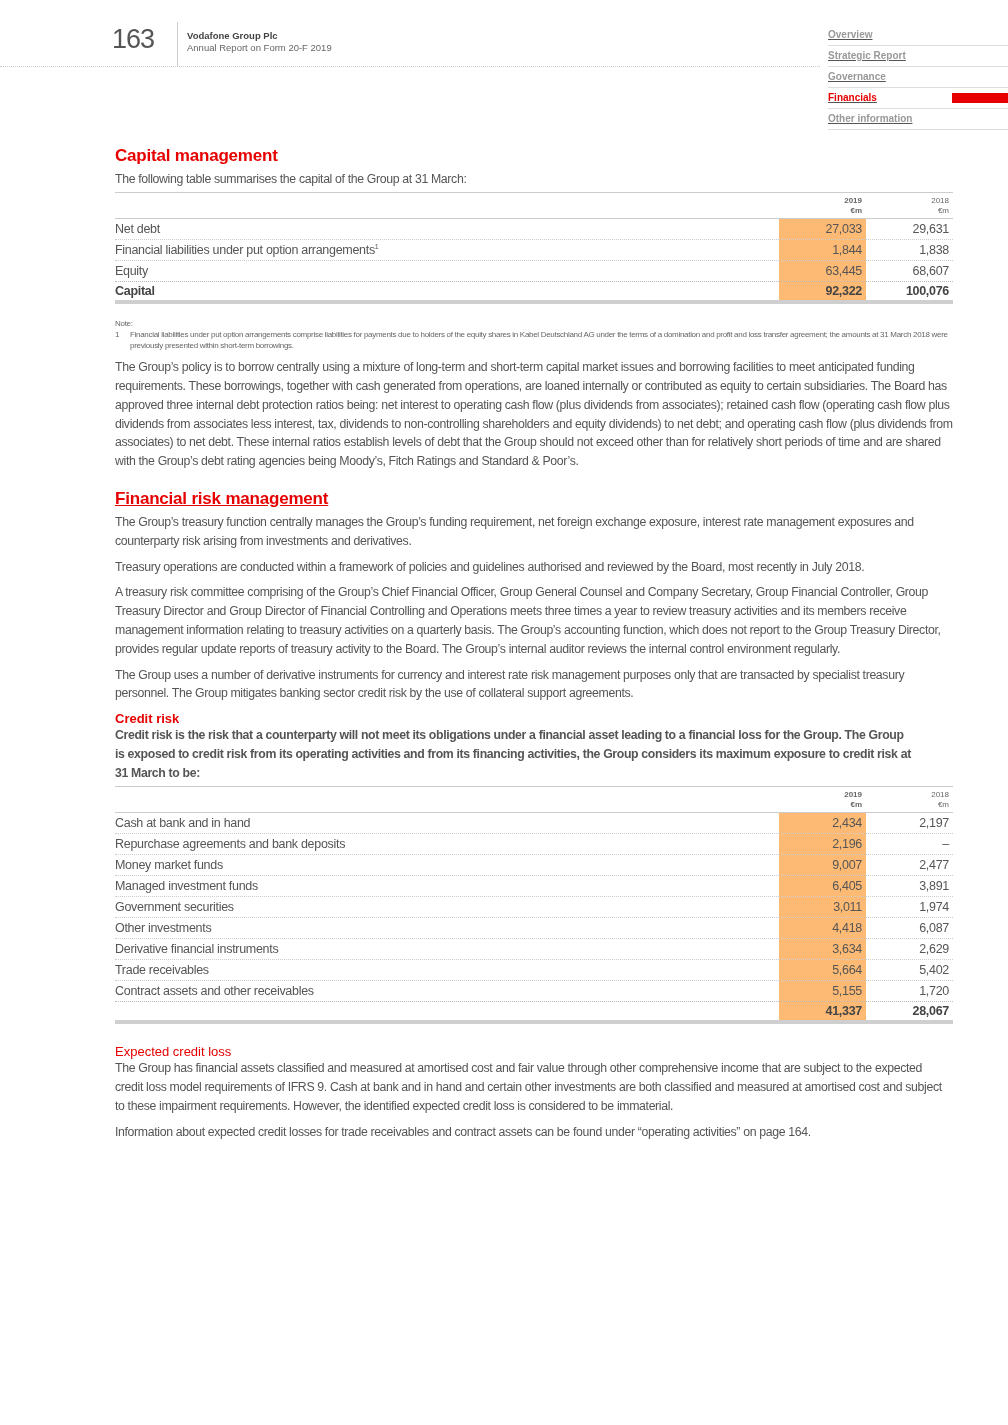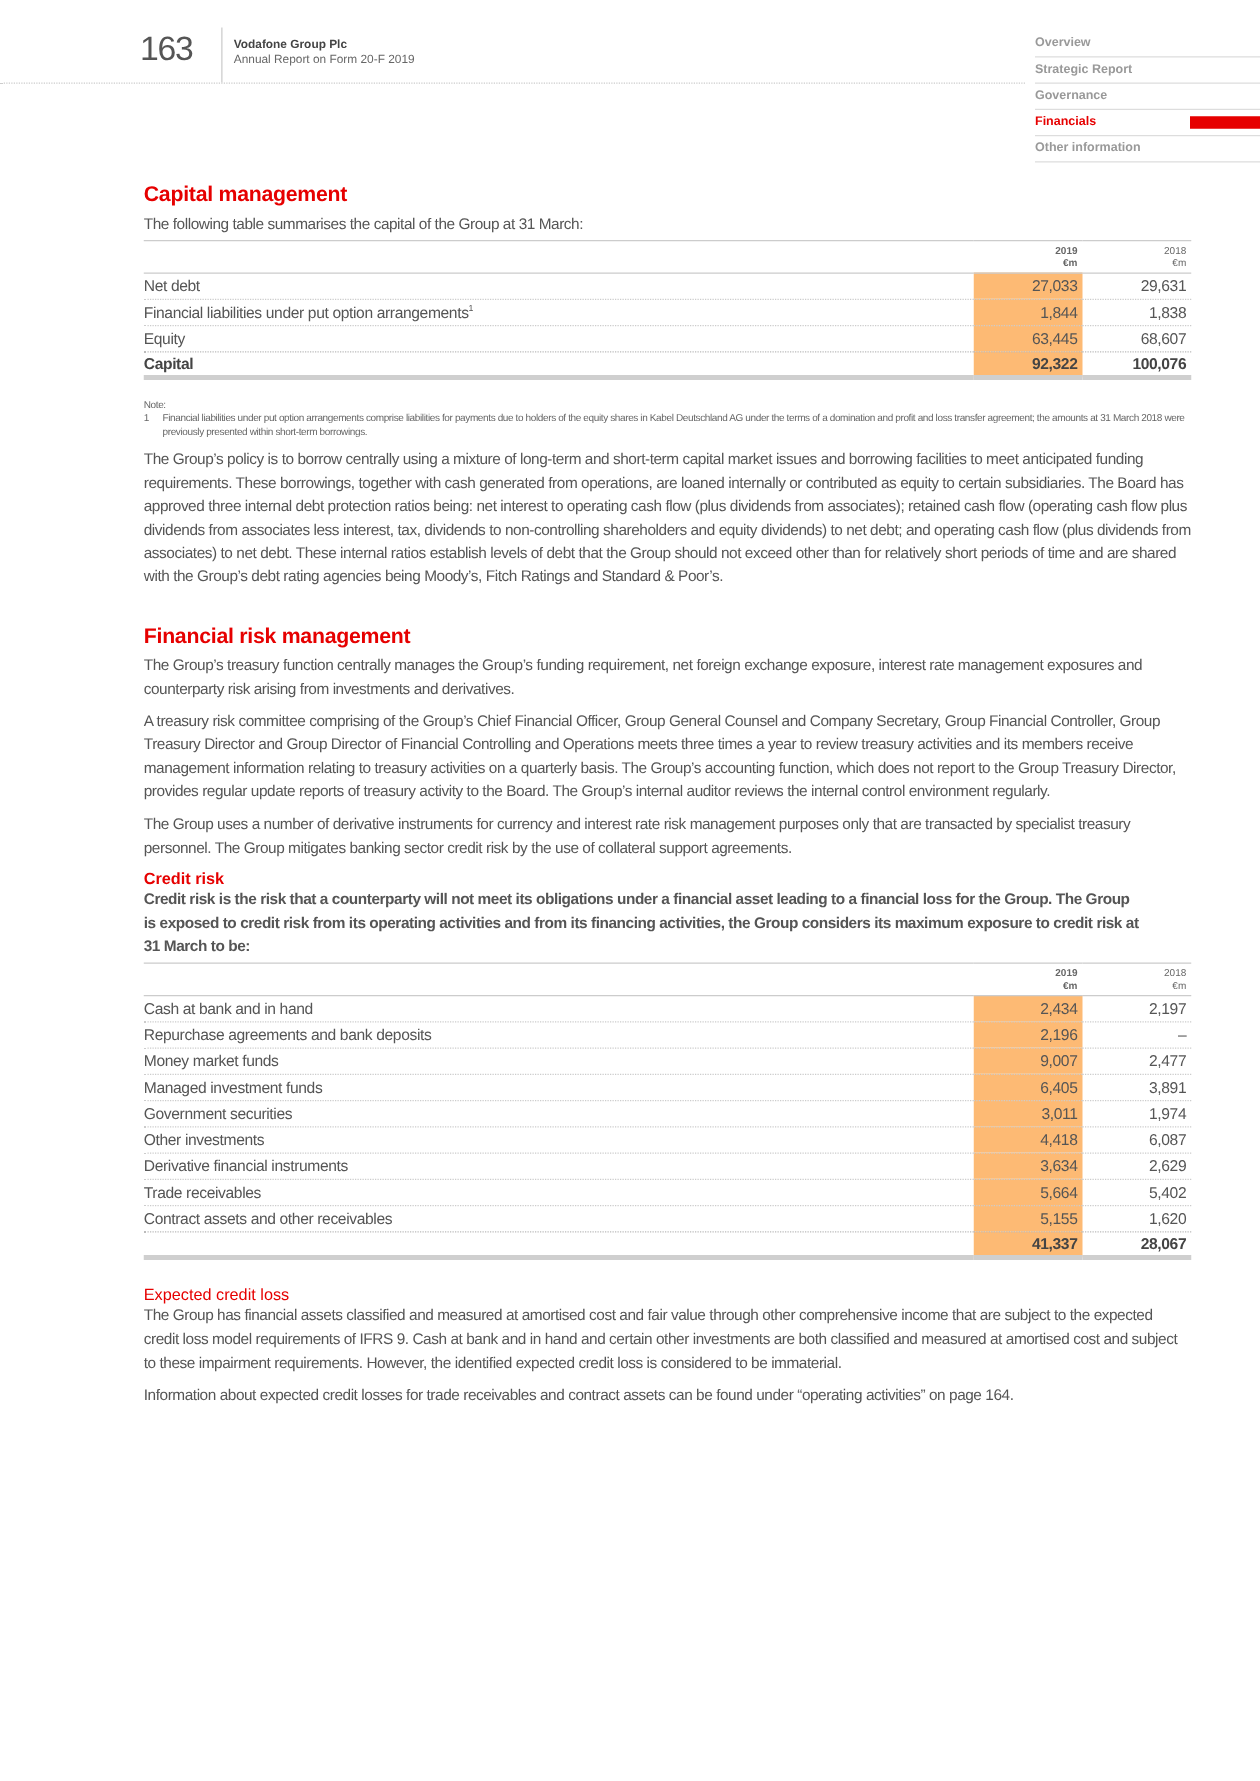--- a/index.html
+++ b/index.html
@@ -5,21 +5,21 @@
   * { box-sizing: border-box; margin: 0; padding: 0; }
   html, body { width: 1008px; height: 1425px; background: #fff; }
   body { font-family: "Liberation Sans", sans-serif; color: #555; position: relative; overflow: hidden; }
 
   .page-num { position: absolute; left: 112px; top: 24px; font-size: 27px; color: #555; letter-spacing: -1px; }
   .vsep { position: absolute; left: 177px; top: 22px; width: 1px; height: 44px; background: #ccc; }
   .company { position: absolute; left: 187px; top: 30px; font-size: 9.5px; font-weight: bold; color: #444; }
   .report { position: absolute; left: 187px; top: 42px; font-size: 9.5px; color: #666; }
   .hline { position: absolute; left: 0; top: 66px; width: 820px; height: 1px; border-top: 1px dotted #ccc; }
 
-  .nav { position: absolute; left: 828px; top: 25px; width: 180px; }
+  .nav { position: absolute; left: 828px; top: 25px; width: 180px; text-decoration: underline; }
   .nav-item { display: block; height: 21px; line-height: 20px; font-size: 10px; font-weight: bold; color: #999; border-bottom: 1px solid #ddd; position: relative; }
   .nav-item.active { color: #e60000; }
   .nav-item .bar { position: absolute; right: 0; top: 5px; width: 56px; height: 10px; background: #e60000; }
 
   .content { position: absolute; left: 115px; top: 146px; width: 838px; }
   h2 { font-size: 17px; font-weight: bold; color: #e60000; margin-bottom: 4px; letter-spacing: -0.2px; }
   h3 { font-size: 13px; font-weight: bold; color: #e60000; }
   h4 { font-size: 13px; font-weight: normal; color: #e60000; }
   p { font-size: 12.3px; line-height: 18.8px; color: #555; letter-spacing: -0.35px; }
   p + p { margin-top: 7px; }
@@ -97,22 +97,23 @@
   <div class="note">
     <div>Note:</div>
     <div class="note-item">
       <span class="note-num">1</span>
       <span class="note-text">Financial liabilities under put option arrangements comprise liabilities for payments due to holders of the equity shares in Kabel Deutschland AG under the terms of a domination and profit and loss transfer agreement; the amounts at 31 March 2018 were previously presented within short-term borrowings.</span>
     </div>
   </div>
 
   <p style="margin-top:7px;">The Group’s policy is to borrow centrally using a mixture of long-term and short-term capital market issues and borrowing facilities to meet anticipated funding requirements. These borrowings, together with cash generated from operations, are loaned internally or contributed as equity to certain subsidiaries. The Board has approved three internal debt protection ratios being: net interest to operating cash flow (plus dividends from associates); retained cash flow (operating cash flow plus dividends from associates less interest, tax, dividends to non-controlling shareholders and equity dividends) to net debt; and operating cash flow (plus dividends from associates) to net debt. These internal ratios establish levels of debt that the Group should not exceed other than for relatively short periods of time and are shared with the Group’s debt rating agencies being Moody’s, Fitch Ratings and Standard &amp; Poor’s.</p>
 
-  <h2 style="margin-top:28px;">Financial risk management</h2>
+  <h2 style="margin-top:18px;text-decoration:underline;">Financial risk management</h2>
   <p>The Group’s treasury function centrally manages the Group’s funding requirement, net foreign exchange exposure, interest rate management exposures and counterparty risk arising from investments and derivatives.</p>
+  <p>Treasury operations are conducted within a framework of policies and guidelines authorised and reviewed by the Board, most recently in July 2018.</p>
   <p>A treasury risk committee comprising of the Group’s Chief Financial Officer, Group General Counsel and Company Secretary, Group Financial Controller, Group Treasury Director and Group Director of Financial Controlling and Operations meets three times a year to review treasury activities and its members receive management information relating to treasury activities on a quarterly basis. The Group’s accounting function, which does not report to the Group Treasury Director, provides regular update reports of treasury activity to the Board. The Group’s internal auditor reviews the internal control environment regularly.</p>
   <p>The Group uses a number of derivative instruments for currency and interest rate risk management purposes only that are transacted by specialist treasury personnel. The Group mitigates banking sector credit risk by the use of collateral support agreements.</p>
 
   <h3 style="margin-top:8px;">Credit risk</h3>
   <p style="width:800px;font-weight:bold;">Credit risk is the risk that a counterparty will not meet its obligations under a financial asset leading to a financial loss for the Group. The Group is exposed to credit risk from its operating activities and from its financing activities, the Group considers its maximum exposure to credit risk at 31 March to be:</p>
 
   <table class="toprule" style="margin-top:3px;">
     <thead>
       <tr>
         <td style="text-align:left;"></td>
@@ -157,21 +158,21 @@
           <td class="num">2,629</td>
         </tr>
         <tr>
           <td>Trade receivables</td>
           <td class="num shade">5,664</td>
           <td class="num">5,402</td>
         </tr>
         <tr>
           <td>Contract assets and other receivables</td>
           <td class="num shade">5,155</td>
-          <td class="num">1,620</td>
+          <td class="num">1,720</td>
         </tr>
         <tr class="total">
           <td></td>
           <td class="num shade">41,337</td>
           <td class="num">28,067</td>
         </tr>
       </tbody>
   </table>
 
   <h4 style="margin-top:20px;">Expected credit loss</h4>

